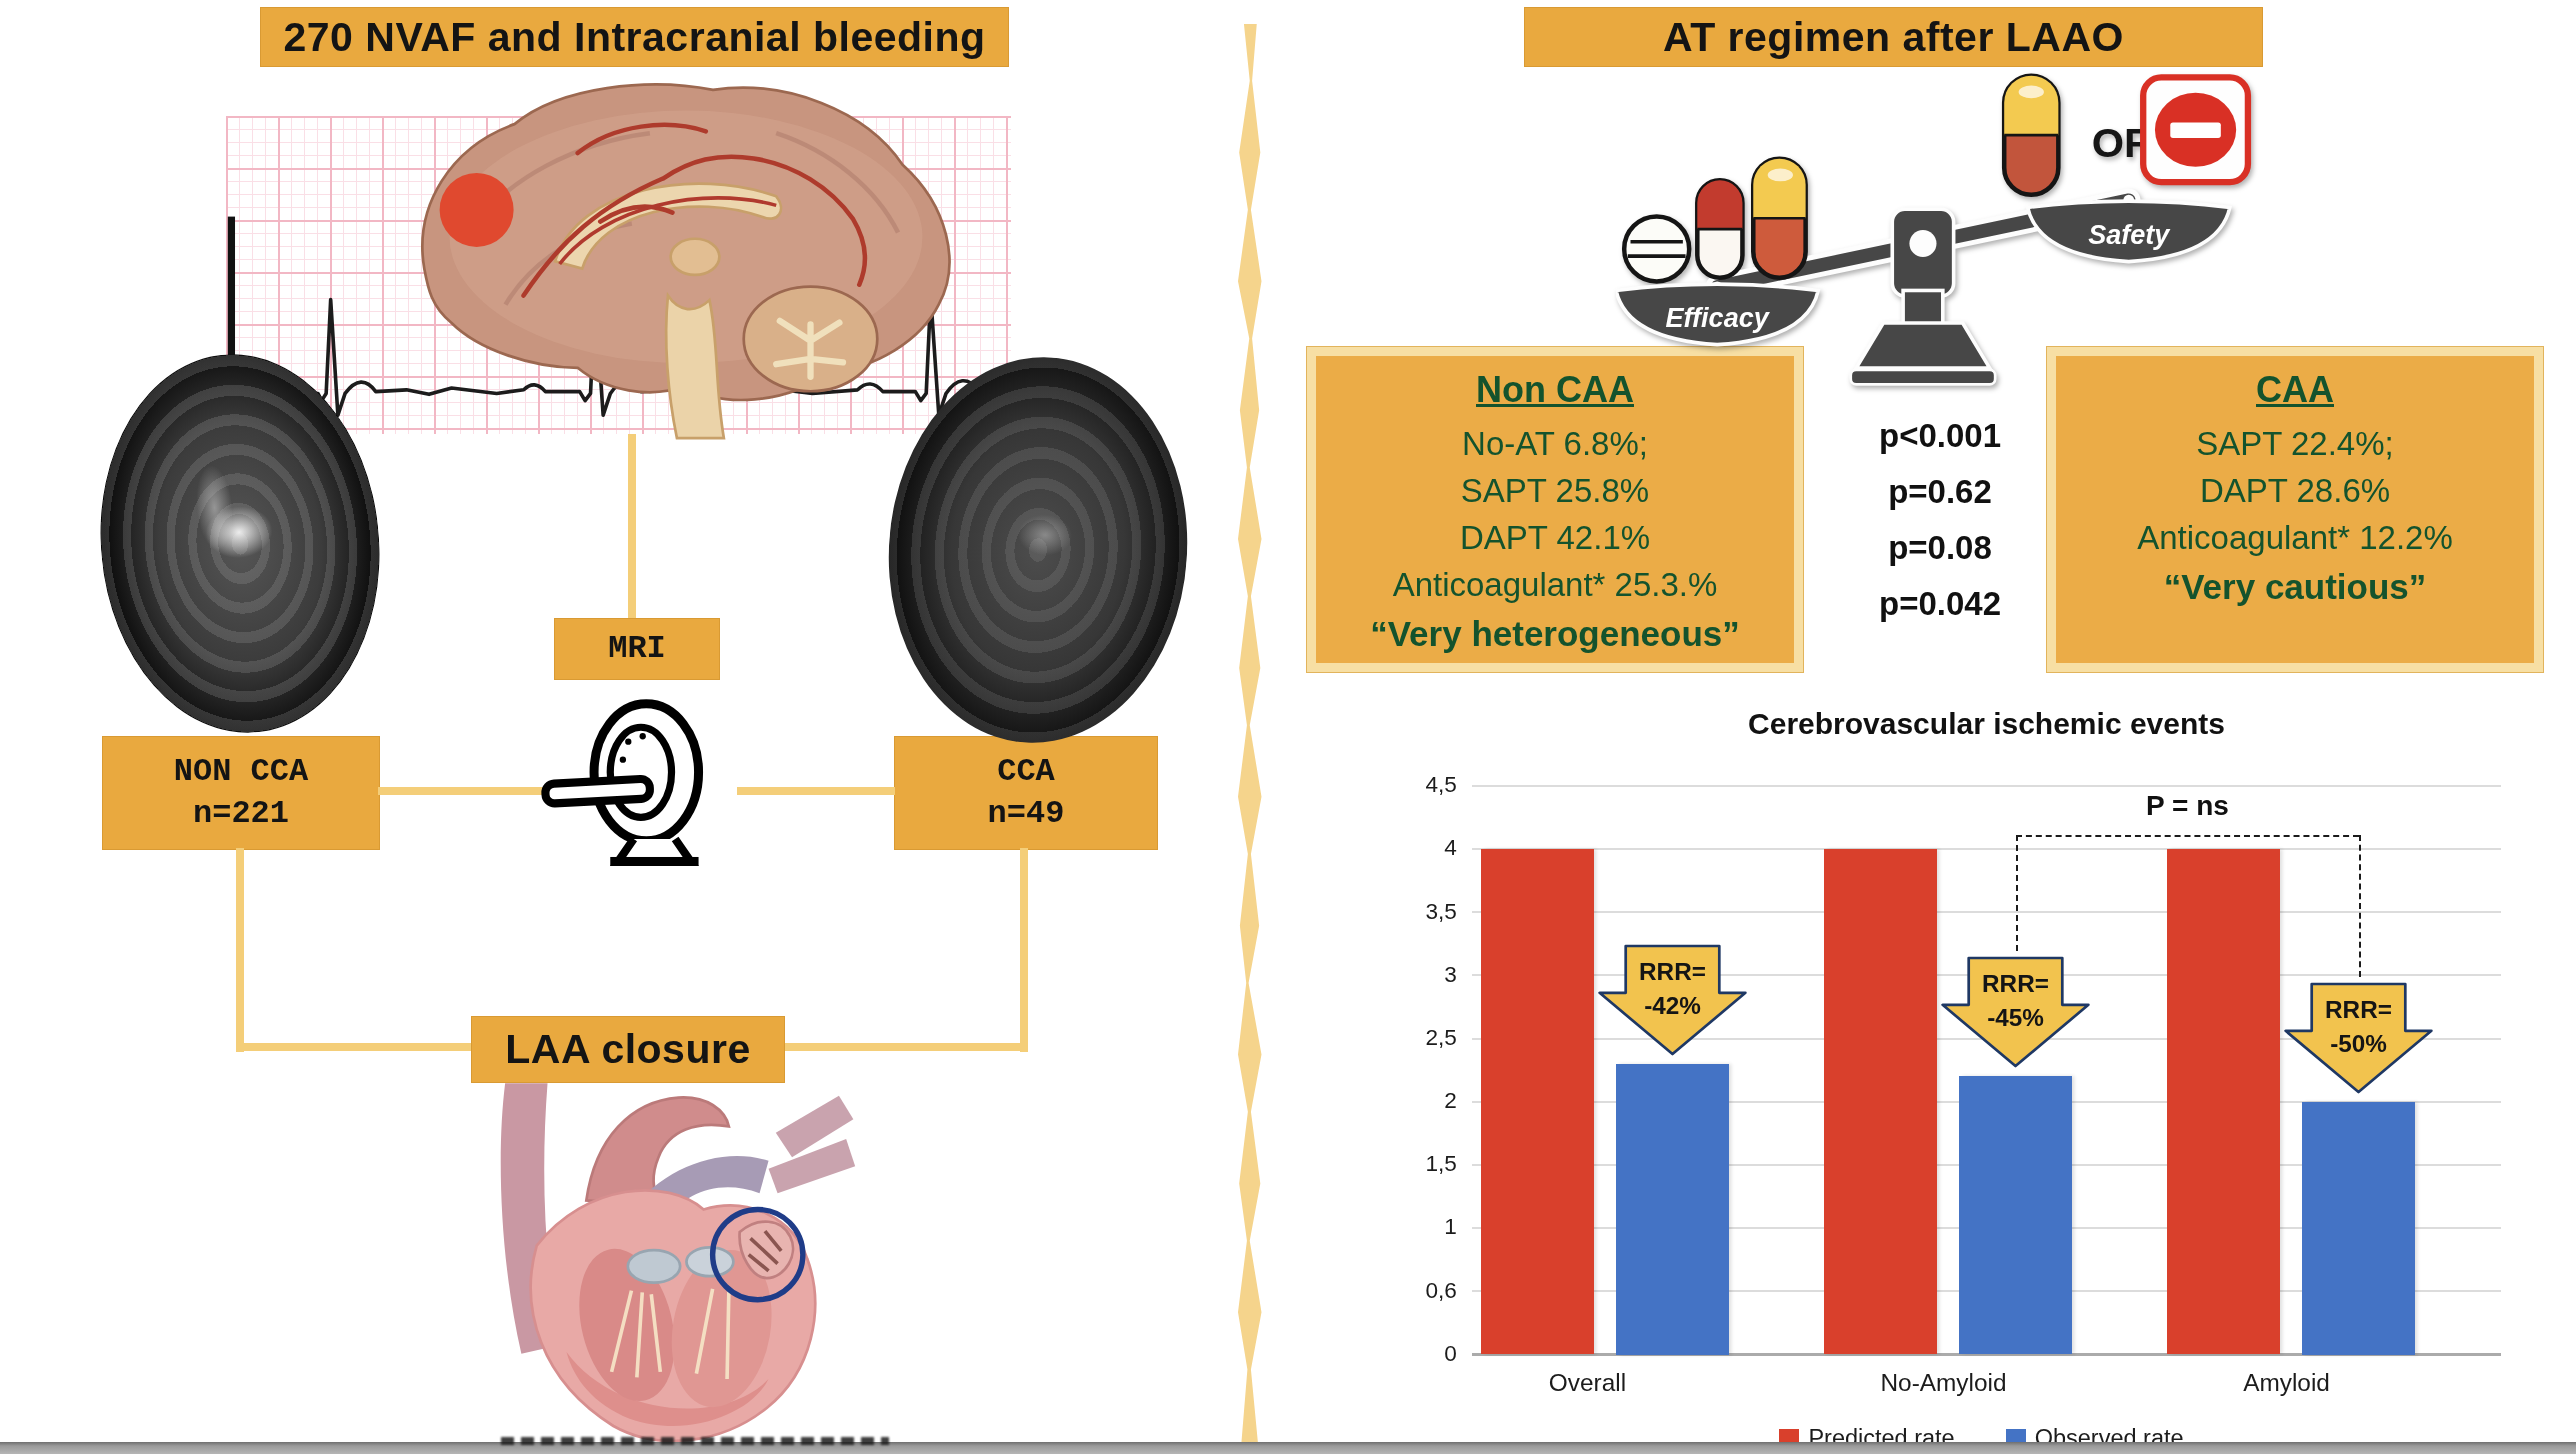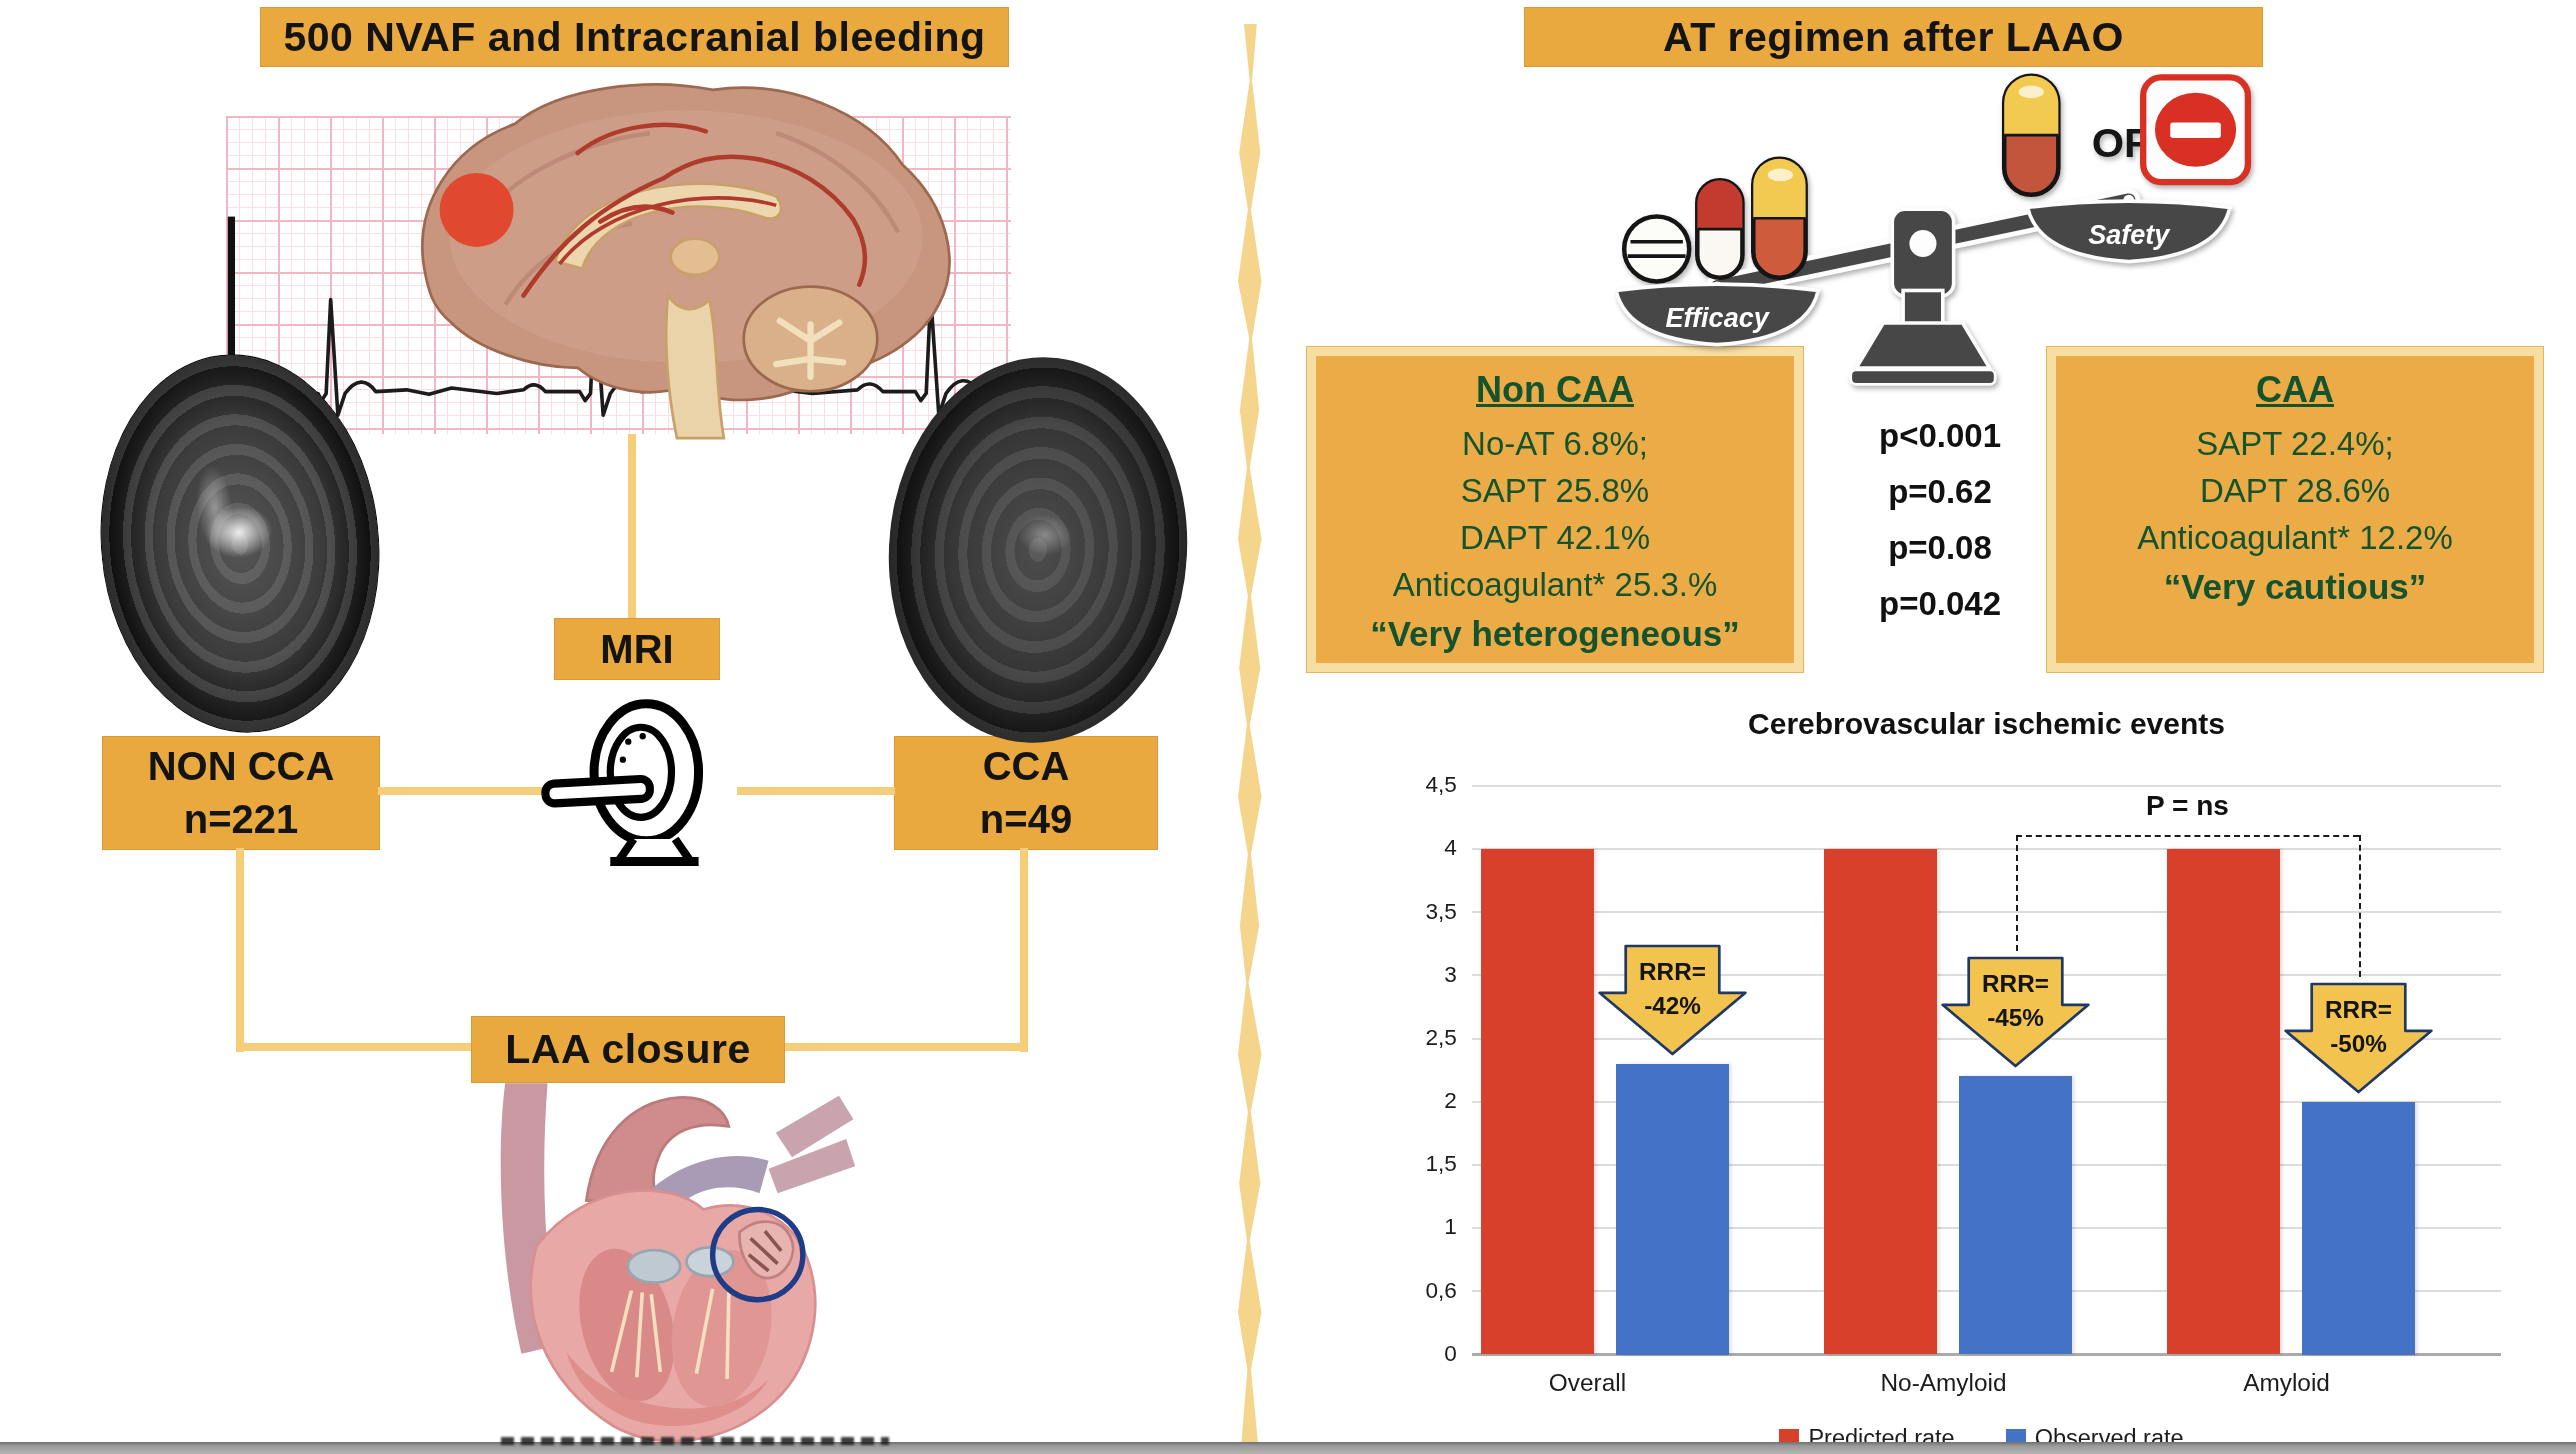--- a/index.html
+++ b/index.html
@@ -4,21 +4,21 @@
 <style>
   html,body{margin:0;padding:0;background:#ffffff;}
   #canvas{position:relative;width:2576px;height:1455px;background:#ffffff;overflow:hidden;
           font-family:"Liberation Sans",sans-serif;color:#111;}
 
   
   .gold-box{position:absolute;background:#E9A93F;border:1.8px solid #D99A33;
             display:flex;flex-direction:column;align-items:center;justify-content:center;
             text-align:center;font-weight:bold;color:#141414;}
   .title-bar{font-size:41px;letter-spacing:0.5px;}
-  .node-box{font-size:40px;line-height:1.32;}
+  .node-box{font-size:32px;line-height:1.32;font-family:Liberation Mono, monospace;}
 
   
   .conn{position:absolute;background:#F4CE79;z-index:1;}
 
   
   #separator{position:absolute;left:1238px;top:23.5px;width:23.5px;height:1432px;background:#F5D48C;
      clip-path:polygon(25% 0,80% 0,60% 4%,95% 9%,55% 13%,100% 18%,60% 22%,90% 27%,50% 31%,100% 36%,
        55% 40%,95% 45%,50% 49%,100% 54%,55% 58%,90% 63%,45% 67%,100% 72%,55% 76%,95% 81%,50% 85%,
        100% 90%,55% 94%,90% 100%,10% 100%,40% 94%,0 90%,38% 85%,5% 81%,42% 76%,0 72%,35% 67%,
        8% 63%,42% 58%,0 54%,38% 49%,5% 45%,42% 40%,0 36%,38% 31%,8% 27%,48% 22%,0 18%,42% 13%,5% 9%,50% 4%);}
@@ -95,21 +95,21 @@
      filter:blur(1.1px);z-index:7;}
 </style>
 </head>
 <body>
 
 <div id="canvas">
 
   <div>
 
     <div class="gold-box title-bar" style="left:260px;top:7.2px;width:747px;height:58px;">
-      <span>500 NVAF and Intracranial bleeding</span>
+      <span>270 NVAF and Intracranial bleeding</span>
     </div>
 
     <div class="conn" style="left:628px;top:415px;width:8.1px;height:208px;"></div>
     <div class="conn" style="left:378px;top:787px;width:166px;height:8.1px;"></div>
     <div class="conn" style="left:737px;top:787px;width:158px;height:8.1px;"></div>
     <div class="conn" style="left:236px;top:848px;width:8.1px;height:204px;"></div>
     <div class="conn" style="left:1020px;top:848px;width:8.1px;height:204px;"></div>
     <div class="conn" style="left:236px;top:1043px;width:236px;height:8.1px;"></div>
     <div class="conn" style="left:782px;top:1043px;width:246px;height:8.1px;"></div>
 

